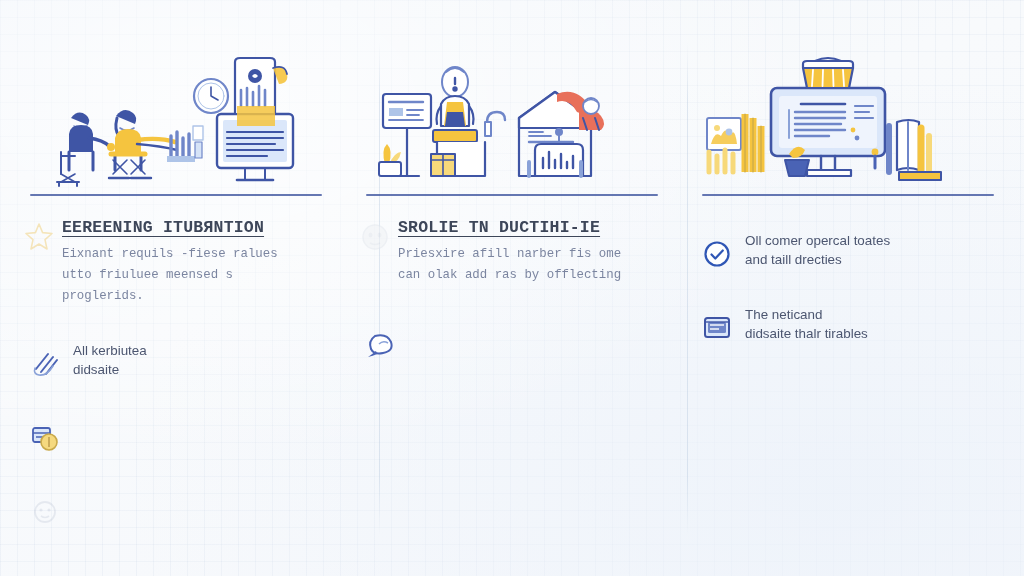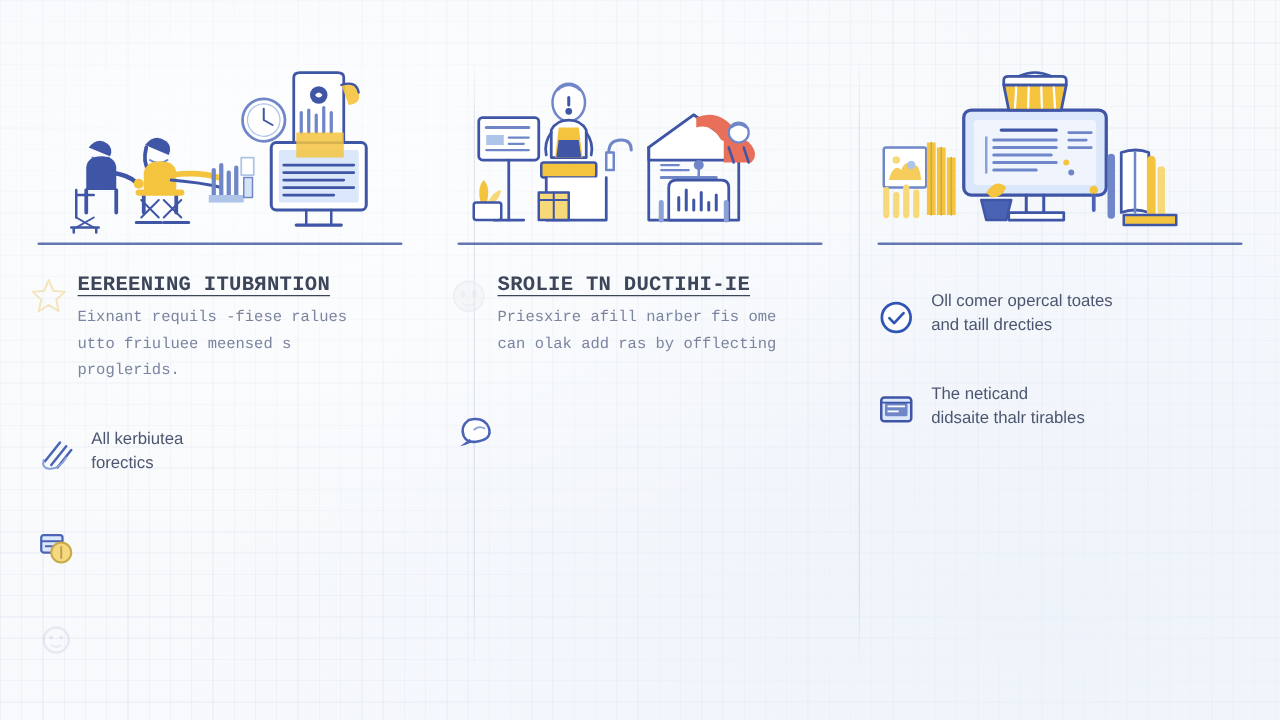--- a/index.html
+++ b/index.html
@@ -247,21 +247,21 @@
               <g stroke="#4a63b5" stroke-width="2" stroke-linecap="round" fill="none">
                 <path d="M6 20 L18 5"></path>
                   <path d="M11 23 L23 8"></path>
                   <path d="M16 25 L27 11"></path>
                 <path d="M5 19 q-2 6 4 7 q8 1 14 -9" stroke="#8aa2d8" stroke-width="1.6"></path>
               </g>
             </svg>
           </span>
           <span class="f-text">
             <span class="l1">All kerbiutea</span>
-            <span class="l2">forectics</span>
+            <span class="l2">didsaite</span>
           </span>
         </div>
 
         <div class="feature textless">
           <span class="f-icon">
             <svg viewBox="0 0 30 30">
               <rect x="3" y="5" width="17" height="14" rx="2" fill="#dbe7fa" stroke="#4a63b5" stroke-width="1.8"></rect>
               <path d="M3 10 l17 0" stroke="#4a63b5" stroke-width="1.5"></path>
               <path d="M6 14 l8 0" stroke="#4a63b5" stroke-width="1.5"></path>
               <circle cx="19" cy="19" r="8" fill="#f5d97f" stroke="#c9a94a" stroke-width="1.6"></circle>

